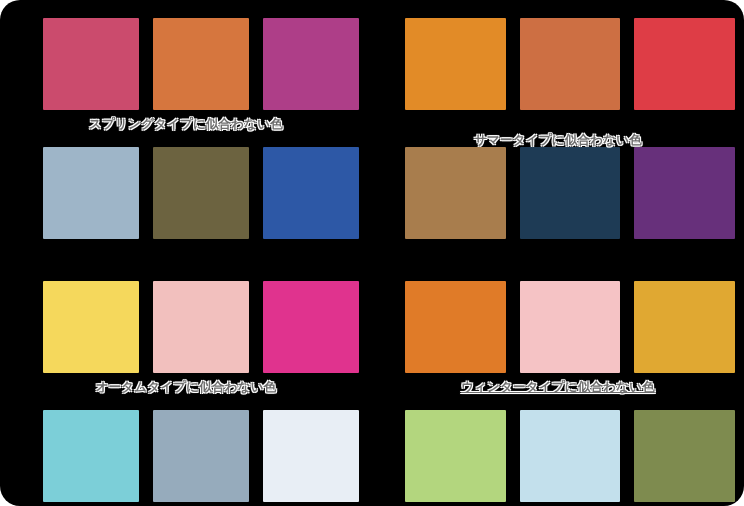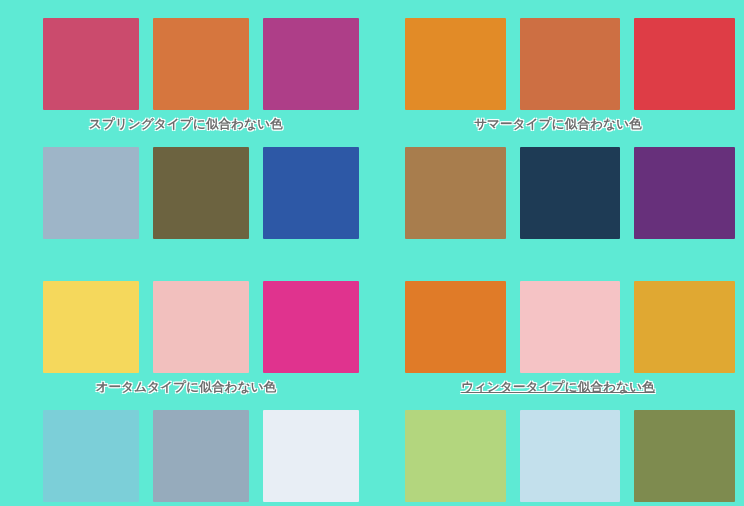--- a/index.html
+++ b/index.html
@@ -71,21 +71,21 @@
     pointer-events: none;
   }
   .q-tl .caption { top: 116px; }
   .q-tr .caption { top: 116px; }
   .q-bl .caption { top: 126px; }
   .q-br .caption { top: 126px; }
 </style>
 </head>
 <body>
 
-<div id="page" style="background: #5eead4;">
+<div id="page" style="background: #000000; border-radius: 20px;">
 
   <div class="quadrant q-tl">
     <div class="swatch-grid">
       <div class="swatch" style="background: rgb(203, 75, 109);"></div>
       <div class="swatch" style="background: rgb(214, 118, 62);"></div>
       <div class="swatch" style="background: rgb(174, 62, 136);"></div>
       <div class="swatch" style="background: rgb(158, 181, 200);"></div>
       <div class="swatch" style="background: rgb(108, 99, 64);"></div>
       <div class="swatch" style="background: rgb(45, 88, 166);"></div>
     </div>
@@ -94,21 +94,21 @@
 
   <div class="quadrant q-tr">
     <div class="swatch-grid">
       <div class="swatch" style="background: rgb(226, 139, 39);"></div>
       <div class="swatch" style="background: rgb(205, 111, 67);"></div>
       <div class="swatch" style="background: rgb(222, 61, 70);"></div>
       <div class="swatch" style="background: rgb(168, 125, 77);"></div>
       <div class="swatch" style="background: rgb(30, 59, 85);"></div>
       <div class="swatch" style="background: rgb(103, 48, 123);"></div>
     </div>
-    <div class="caption" style="color: rgb(109, 109, 109);">サマータイプに似合わない色</div>
+    <div class="caption" style="color: rgb(109, 109, 109); margin-top: 16px;">サマータイプに似合わない色</div>
   </div>
 
   <div class="quadrant q-bl">
     <div class="swatch-grid">
       <div class="swatch" style="background: rgb(245, 216, 92);"></div>
       <div class="swatch" style="background: rgb(242, 192, 190);"></div>
       <div class="swatch" style="background: rgb(224, 51, 142);"></div>
       <div class="swatch" style="background: rgb(124, 207, 216);"></div>
       <div class="swatch" style="background: rgb(150, 171, 188);"></div>
       <div class="swatch" style="background: rgb(232, 238, 245);"></div>

